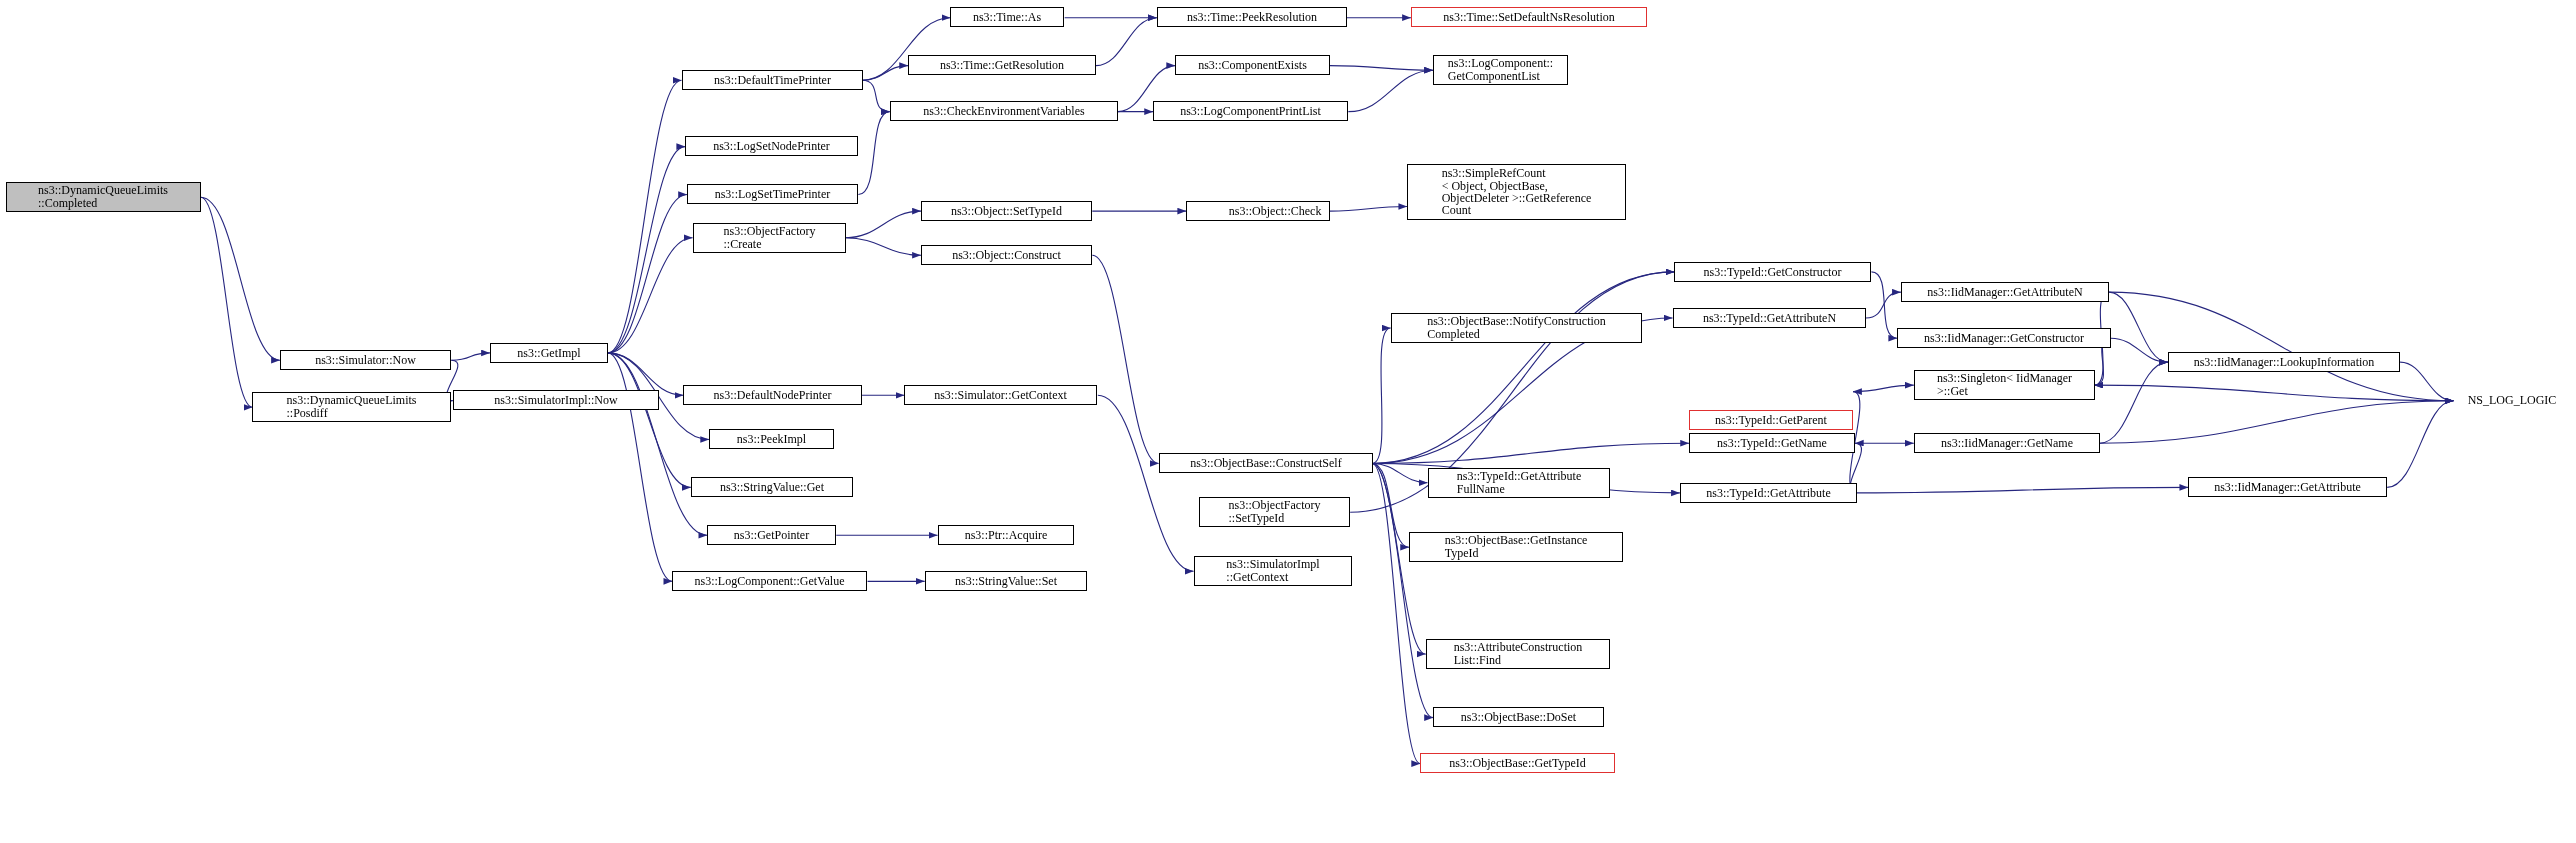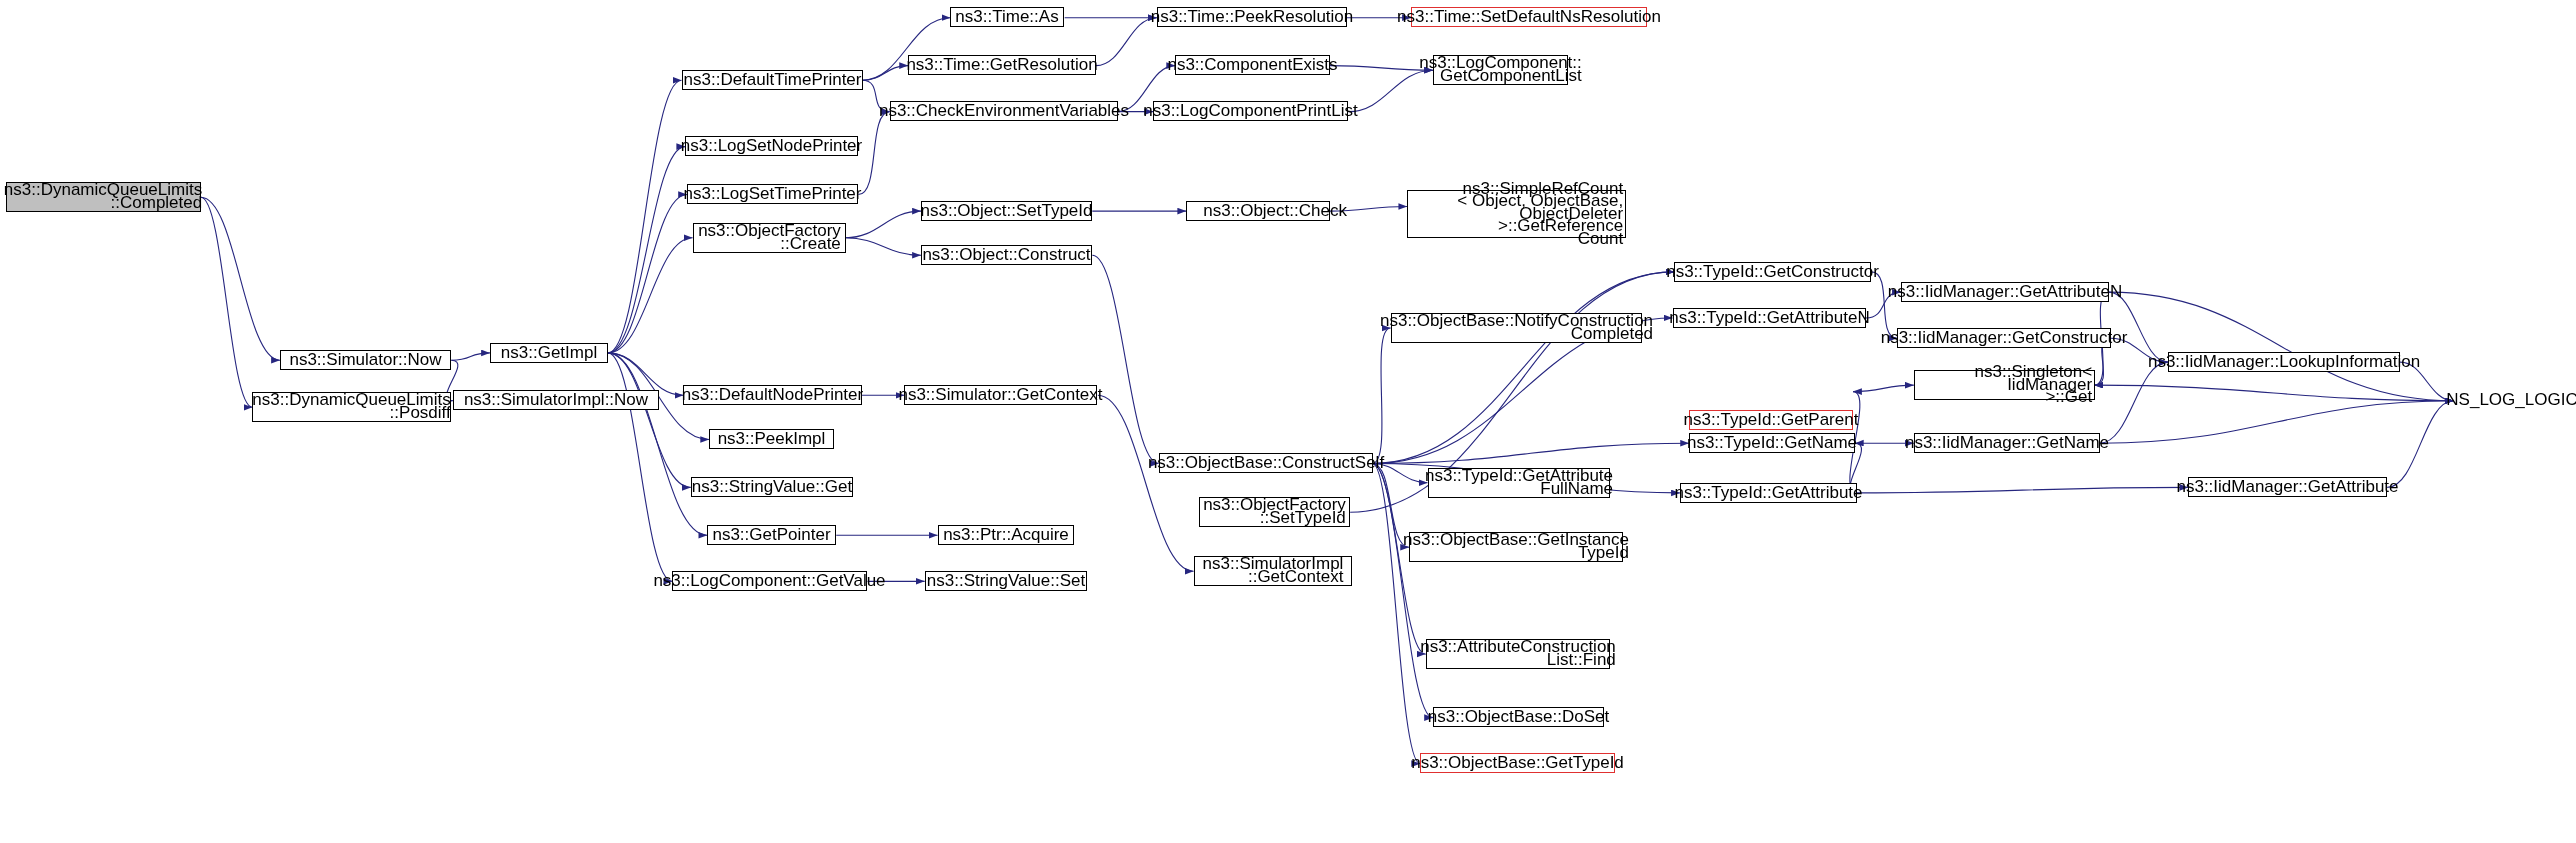--- a/index.html
+++ b/index.html
@@ -22,28 +22,29 @@
     width: 2576px;
     height: 844px;
     pointer-events: none;
   }
   .node {
     position: absolute;
     box-sizing: border-box;
     border: 0.9px solid #000000;
     background: #ffffff;
     color: #000000;
-    font-size: 17px;
+    font-size: 12px;
     line-height: 12.4px;
     display: flex;
     align-items: center;
     justify-content: center;
-    text-align: right;
+    text-align: left;
     white-space: pre-line;
     padding: 0.9px 1.8px;
+    font-family: Liberation Serif, serif;
   }
   .node.red {
     border-color: #e03030;
   }
   .node.root {
     background: #bfbfbf;
     border-color: #000000;
   }
   .node.plain {
     border: none;
@@ -155,21 +156,21 @@
       <div class="node" style="left: 1153px; top: 101px; width: 195px; height: 20px;">ns3::LogComponentPrintList</div>
       <div class="node" style="left: 1186px; top: 201px; width: 144px; height: 20px; padding-left: 36px;">ns3::Object::Check</div>
       <div class="node" style="left: 1159px; top: 453px; width: 214px; height: 20px;">ns3::ObjectBase::ConstructSelf</div>
       <div class="node" style="left: 1199px; top: 497px; width: 151px; height: 29.5px;">ns3::ObjectFactory
 ::SetTypeId</div>
       <div class="node" style="left: 1194px; top: 556px; width: 158px; height: 29.5px;">ns3::SimulatorImpl
 ::GetContext</div>
       <div class="node red" style="left: 1411px; top: 7.4px; width: 236px; height: 20px;">ns3::Time::SetDefaultNsResolution</div>
       <div class="node" style="left: 1433px; top: 55px; width: 135px; height: 29.5px;">ns3::LogComponent::
 GetComponentList</div>
-      <div class="node" style="left: 1407px; top: 190px; width: 219px; height: 48px;">ns3::SimpleRefCount
+      <div class="node" style="left: 1407px; top: 164px; width: 219px; height: 56px;">ns3::SimpleRefCount
 &lt; Object, ObjectBase,
 ObjectDeleter &gt;::GetReference
 Count</div>
       <div class="node" style="left: 1391px; top: 313px; width: 251px; height: 29.5px;">ns3::ObjectBase::NotifyConstruction
 Completed</div>
       <div class="node" style="left: 1428px; top: 468px; width: 182px; height: 29.5px;">ns3::TypeId::GetAttribute
 FullName</div>
       <div class="node" style="left: 1409px; top: 532px; width: 214px; height: 29.5px;">ns3::ObjectBase::GetInstance
 TypeId</div>
       <div class="node" style="left: 1426px; top: 639px; width: 184px; height: 29.5px;">ns3::AttributeConstruction

